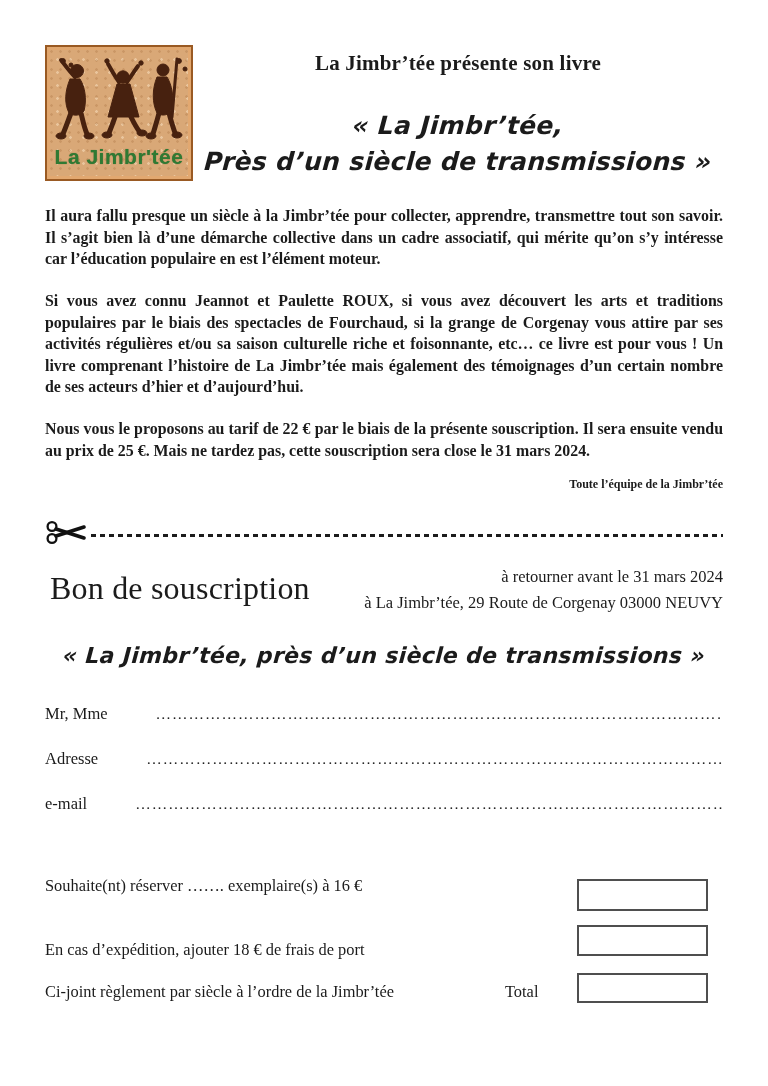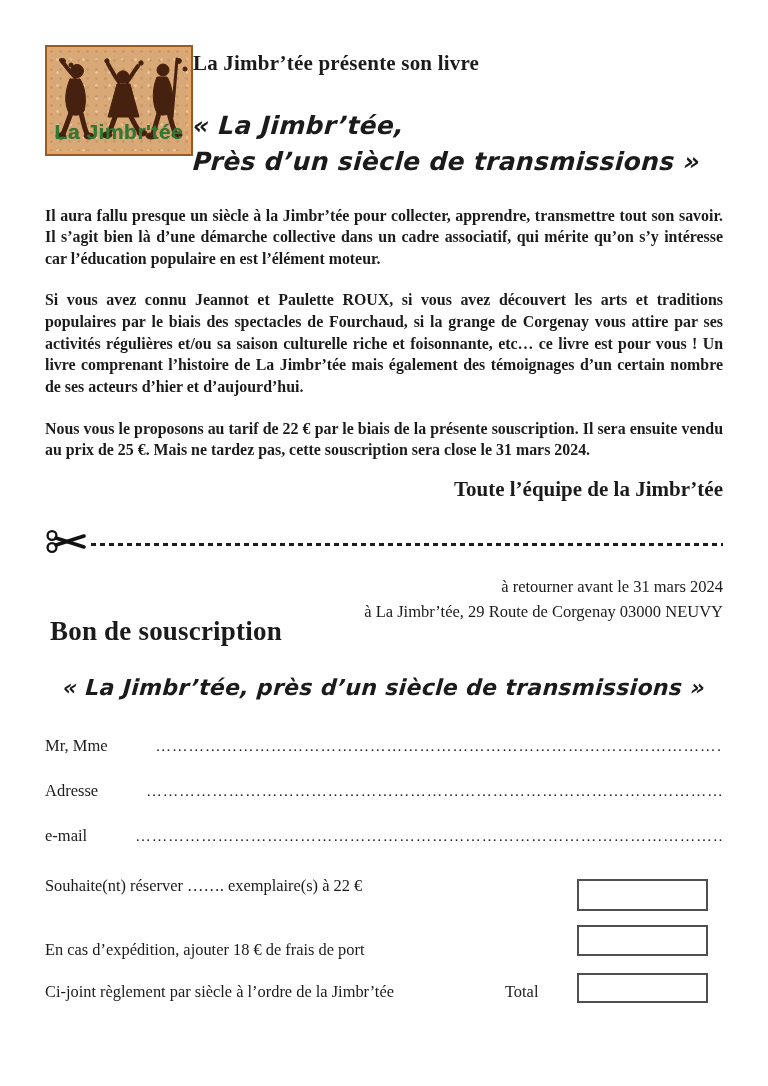--- a/index.html
+++ b/index.html
@@ -23,21 +23,21 @@
     position:relative;
     width:768px;height:1086px;
     padding:45px 45px 0 45px;
     overflow:hidden;
     background:#ffffff;
   }
   
   .header{display:flex;align-items:flex-start;}
   .logo{
     flex:none;
-    width:148px;height:111px;
+    width:148px;height:136px;
     border:2px solid var(--logo-border);
     box-shadow:inset 0 0 0 3px var(--logo-frame);
     background-color:var(--logo-bg);
     background-image:
       radial-gradient(rgba(150,90,40,.22) 1px, transparent 1.6px),
       radial-gradient(rgba(255,234,205,.45) 1px, transparent 1.6px);
     background-size:9px 9px, 13px 13px;
     background-position:0 0, 4px 6px;
     position:relative;
   }
@@ -47,64 +47,63 @@
   .logo-text{
     position:absolute;left:0;right:0;bottom:10px;
     text-align:center;
     font-family:"Liberation Sans", sans-serif;
     font-weight:bold;
     font-size:21px;
     color:var(--logo-green);
     text-shadow:0 0 1px rgba(20,60,20,.55);
     letter-spacing:.5px;
   }
-  .header-right{flex:1;padding-top:6px;}
+  .header-right{flex:1;text-align:center;padding-top:6px;}
   .doc-title{font-size:21px;font-weight:bold;letter-spacing:.2px;}
   .script-title{margin-top:32px;}
   .script-line,.script-subtitle{
     font-family:"DejaVu Sans", sans-serif;
     font-weight:800;
     font-style:italic;
     transform:skewX(-4deg);
     letter-spacing:.3px;
   }
   .script-line{font-size:25px;line-height:1.45;}
   
   .body-para{
     font-size:15.9px;line-height:1.36;
     text-align:justify;
     margin-top:20px;
   }
   .intro-block{margin-top:24px;font-weight:bold;}
   .signature{
     text-align:right;
-    font-size:21px;
+    font-size:12px;
     margin-top:16px;
   }
   
   .cutline{
     display:flex;align-items:center;
     margin-top:26px;
     height:28px;
   }
   .scissors{flex:none;width:42px;height:27px;}
   .dashes{
     flex:1;height:3px;margin-left:4px;margin-top:6px;
     background:repeating-linear-gradient(90deg,#1c1c1c 0 5px, transparent 5px 9px);
   }
   
   .section-head{
     display:flex;justify-content:space-between;align-items:flex-start;
     margin-top:18px;
     padding-left:5px;
   }
   .form-heading{
-    font-size:27px;font-weight:bold;letter-spacing:.2px;
+    font-size:32px;font-weight:normal;letter-spacing:.2px;
     padding-top:6px;
-    margin-top:36px;
   }
   .return-info{
     text-align:right;
     font-weight:normal;
     font-size:16.5px;
     line-height:1.55;
   }
   .script-subtitle{
     text-align:center;
     font-size:22px;
@@ -239,21 +238,21 @@
       <span class="field-label">Adresse</span>
       <span class="dotted-line">…………………………………………………………………………………………………………………………………………………………...</span>
     </div>
     <div class="field-row">
       <span class="field-label">e-mail</span>
       <span class="dotted-line">………………………………………………………………………………………………………………………………………………………………..</span>
     </div>
   </div>
 
   <div class="order">
-    <div class="order-line line-reserve">Souhaite(nt) réserver ……. exemplaire(s) à 22 €</div>
+    <div class="order-line line-reserve">Souhaite(nt) réserver ……. exemplaire(s) à 16 €</div>
     <div class="order-line line-shipping">En cas d’expédition, ajouter 18 € de frais de port</div>
     <div class="order-line line-payment">Ci-joint règlement par siècle à l’ordre de la Jimbr’tée</div>
     <div class="total-label">Total</div>
     <div class="amount-box box-quantity"></div>
     <div class="amount-box box-shipping"></div>
     <div class="amount-box box-total"></div>
   </div>
 
 </div>
 

